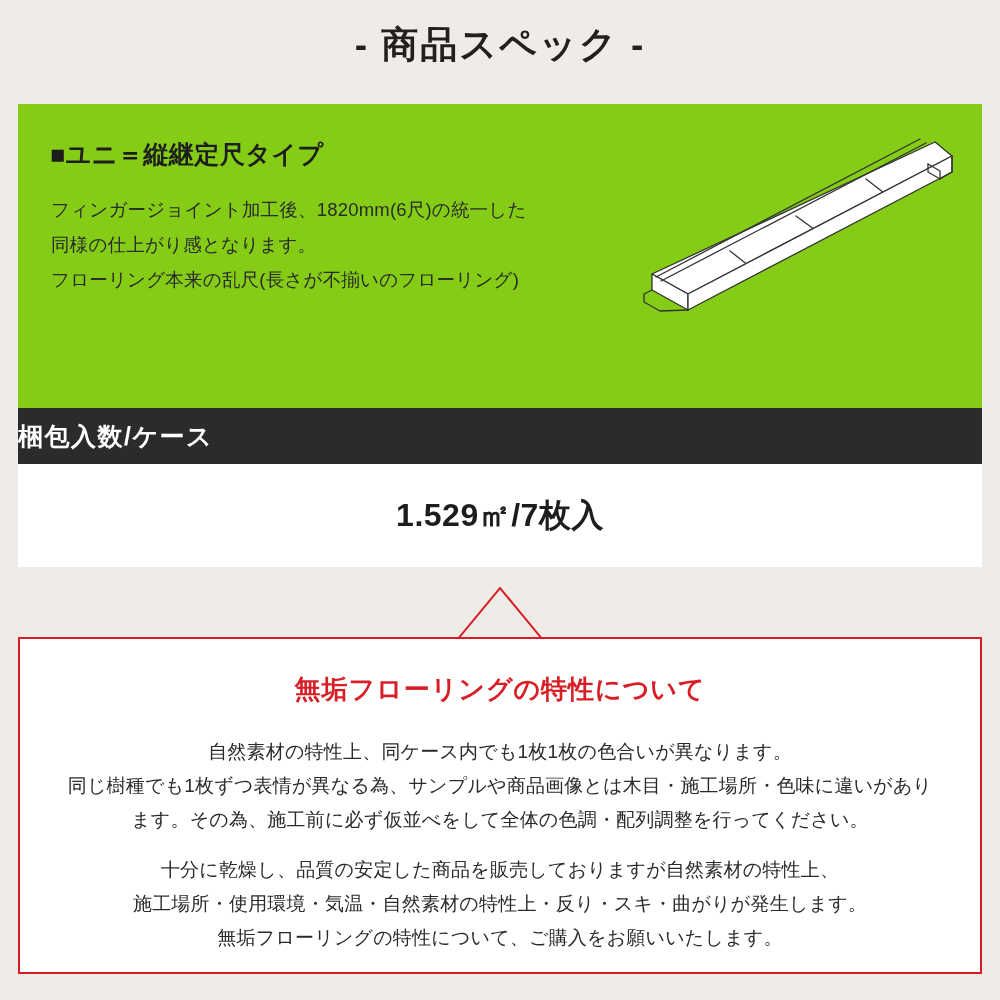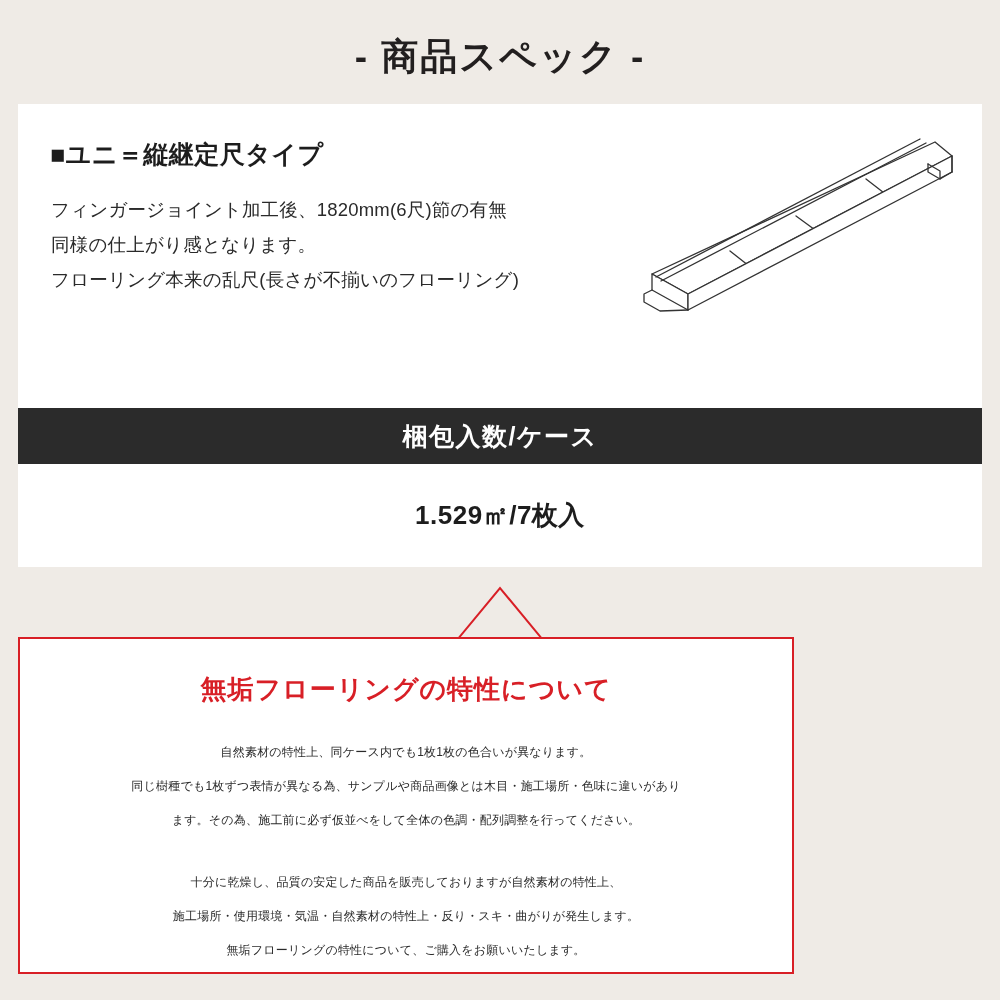--- a/index.html
+++ b/index.html
@@ -22,33 +22,33 @@
     box-sizing: border-box;
     background: #efebe6;
   }
 
   
   .page-title {
     text-align: center;
     font-size: 37px;
     font-weight: bold;
     letter-spacing: 2px;
-    padding-top: 35px;
+    padding-top: 23px;
     color: #221f1f;
     line-height: 1.2;
   }
 
   
   .spec-card {
     position: absolute;
     left: 18px;
     top: 104px;
     width: 964px;
     height: 312px;
-    background: #ffffff;
+    background: #84cc16;
     box-sizing: border-box;
   }
   .spec-heading {
     position: absolute;
     left: 32px;
     top: 34px;
     font-size: 25px;
     font-weight: bold;
     letter-spacing: 0.5px;
     color: #1d1d1d;
@@ -77,53 +77,52 @@
   .bar {
     position: absolute;
     left: 18px;
     top: 408px;
     width: 964px;
     height: 56px;
     background: #2b2b2b;
     color: #ffffff;
     display: flex;
     align-items: center;
-    justify-content: center;
     font-size: 25px;
     font-weight: bold;
     letter-spacing: 1.5px;
     box-sizing: border-box;
   }
 
   
   .qty-block {
     position: absolute;
     left: 18px;
     top: 464px;
     width: 964px;
     height: 103px;
     background: #ffffff;
     display: flex;
     align-items: center;
     justify-content: center;
     box-sizing: border-box;
   }
   .qty-text {
-    font-size: 26px;
+    font-size: 32px;
     font-weight: bold;
     letter-spacing: 0.5px;
     color: #1d1d1d;
   }
 
   
   .callout {
     position: absolute;
     left: 18px;
     top: 637px;
-    width: 776px;
+    width: 964px;
     height: 337px;
     border: 2px solid #d81f26;
     background: #ffffff;
     box-sizing: border-box;
   }
   .callout-arrow {
     position: absolute;
     left: 457px;
     top: 586px;
     width: 86px;
@@ -132,40 +131,40 @@
   .callout-title {
     text-align: center;
     margin-top: 33px;
     font-size: 26px;
     font-weight: bold;
     color: #d81f26;
     letter-spacing: 1px;
   }
   .callout-p {
     text-align: center;
-    font-size: 12px;
+    font-size: 19px;
     line-height: 34px;
     color: #2a2a2a;
     letter-spacing: 0.2px;
   }
   .callout-p.first { margin-top: 28px; }
-  .callout-p.second { margin-top: 28px; }
+  .callout-p.second { margin-top: 16px; }
   .callout-p div { white-space: nowrap; }
 </style>
 </head>
 <body>
 
 <div class="page">
 
   <div class="page-title">- 商品スペック -</div>
 
   <div class="spec-card">
     <div class="spec-heading">■ユニ＝縦継定尺タイプ</div>
     <div class="spec-body">
-      <div>フィンガージョイント加工後、1820mm(6尺)節の有無</div>
+      <div>フィンガージョイント加工後、1820mm(6尺)の統一した</div>
       <div>同様の仕上がり感となります。</div>
       <div>フローリング本来の乱尺(長さが不揃いのフローリング)</div>
     </div>
 
     <div class="board-art">
       <svg viewBox="0 0 330 215" width="330" height="215" fill="none" stroke="#333333" stroke-width="1.3" stroke-linejoin="round" stroke-linecap="round">
 
         <path d="M305 8 L322 22 L58 160 L22 140 Z" fill="#ffffff"></path>
 
         <path d="M236 45 L258 62"></path>

